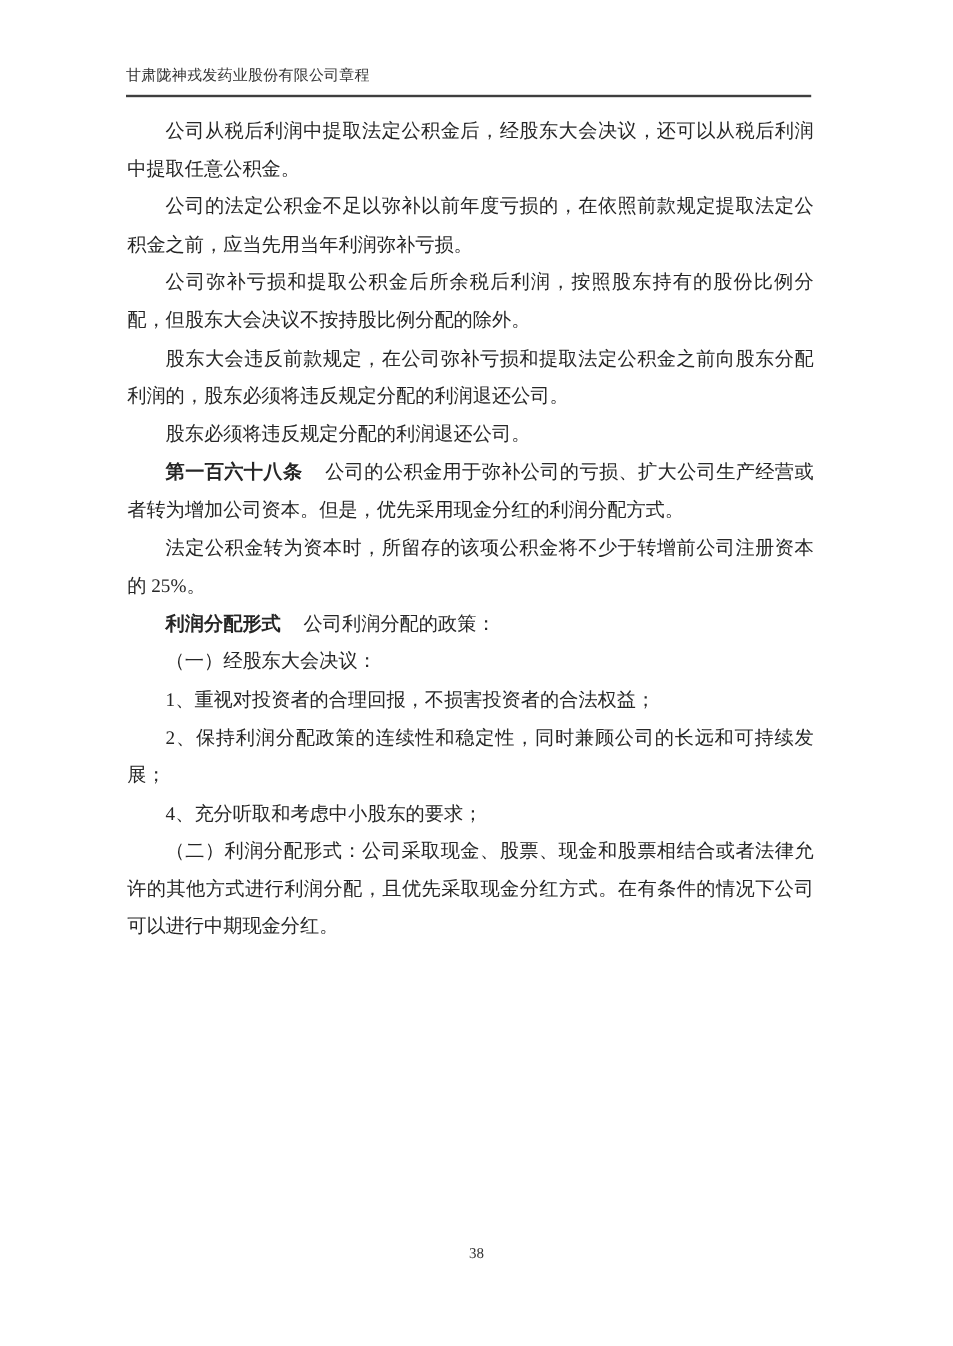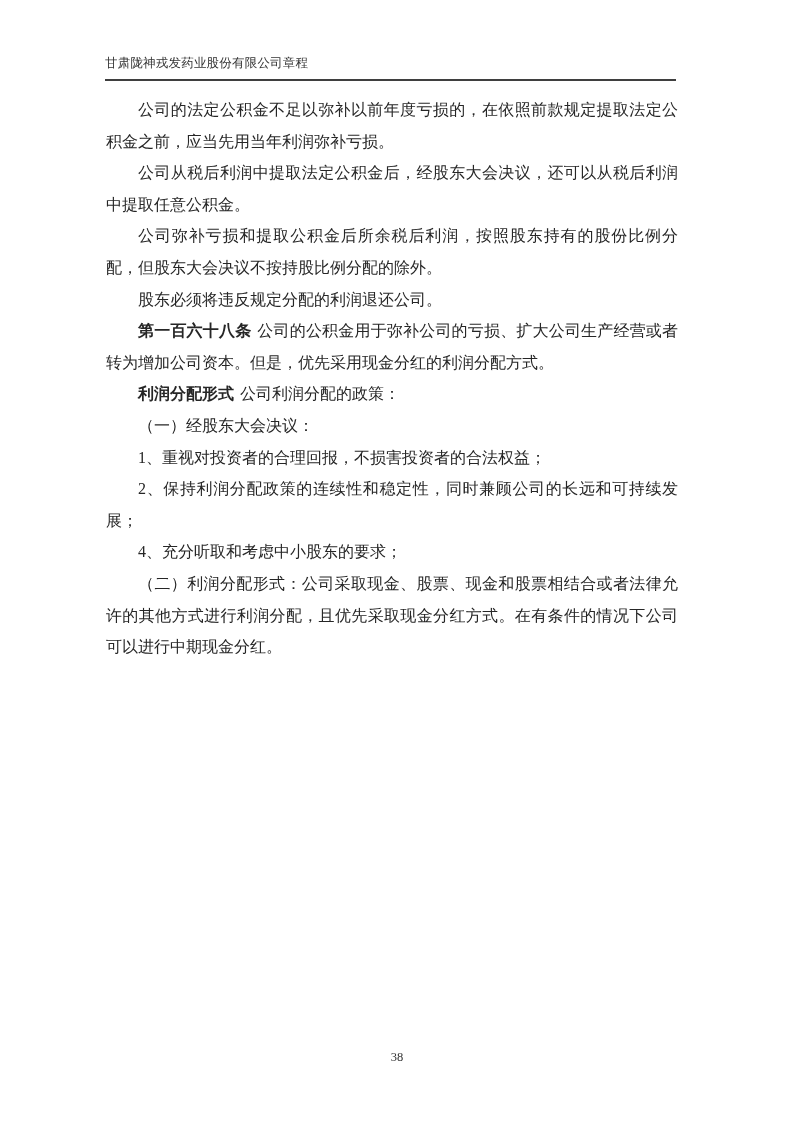--- a/index.html
+++ b/index.html
@@ -38,47 +38,48 @@
     text-align: justify;
     color: #262626;
   }
   .para {
     margin: 0;
     padding: 0;
     text-indent: 2em;
   }
   .run-bold {
     font-weight: bold;
-    margin-right: 6px;
+    margin-right: 19px;
   }
   .footer {
     position: absolute;
     left: 0;
     top: 1037px;
     width: 794px;
     text-align: center;
     font-size: 12.5px;
     color: #333333;
-    margin-top: 13px;
   }
 </style>
 </head>
 <body>
 
 <div class="page">
   <div class="header">
     <span>甘肃陇神戎发药业股份有限公司章程</span>
   </div>
 
   <div class="doc-body" id="paragraph-container">
+      <p class="para"><span class="run">公司从税后利润中提取法定公积金后，经股东大会决议，还可以从税后利润中提取任意公积金。</span></p>
       <p class="para"><span class="run">公司的法定公积金不足以弥补以前年度亏损的，在依照前款规定提取法定公积金之前，应当先用当年利润弥补亏损。</span></p>
-      <p class="para"><span class="run">公司从税后利润中提取法定公积金后，经股东大会决议，还可以从税后利润中提取任意公积金。</span></p>
       <p class="para"><span class="run">公司弥补亏损和提取公积金后所余税后利润，按照股东持有的股份比例分配，但股东大会决议不按持股比例分配的除外。</span></p>
+      <p class="para"><span class="run">股东大会违反前款规定，在公司弥补亏损和提取法定公积金之前向股东分配利润的，股东必须将违反规定分配的利润退还公司。</span></p>
       <p class="para"><span class="run">股东必须将违反规定分配的利润退还公司。</span></p>
       <p class="para"><span class="run-bold">第一百六十八条</span><span class="run">公司的公积金用于弥补公司的亏损、扩大公司生产经营或者转为增加公司资本。但是，优先采用现金分红的利润分配方式。</span></p>
+      <p class="para"><span class="run">法定公积金转为资本时，所留存的该项公积金将不少于转增前公司注册资本的 25%。</span></p>
       <p class="para"><span class="run-bold">利润分配形式</span><span class="run">公司利润分配的政策：</span></p>
       <p class="para"><span class="run">（一）经股东大会决议：</span></p>
       <p class="para"><span class="run">1、重视对投资者的合理回报，不损害投资者的合法权益；</span></p>
       <p class="para"><span class="run">2、保持利润分配政策的连续性和稳定性，同时兼顾公司的长远和可持续发展；</span></p>
       <p class="para"><span class="run">4、充分听取和考虑中小股东的要求；</span></p>
       <p class="para"><span class="run">（二）利润分配形式：公司采取现金、股票、现金和股票相结合或者法律允许的其他方式进行利润分配，且优先采取现金分红方式。在有条件的情况下公司可以进行中期现金分红。</span></p>
     </div>
 
   <div class="footer">
     <span>38</span>

